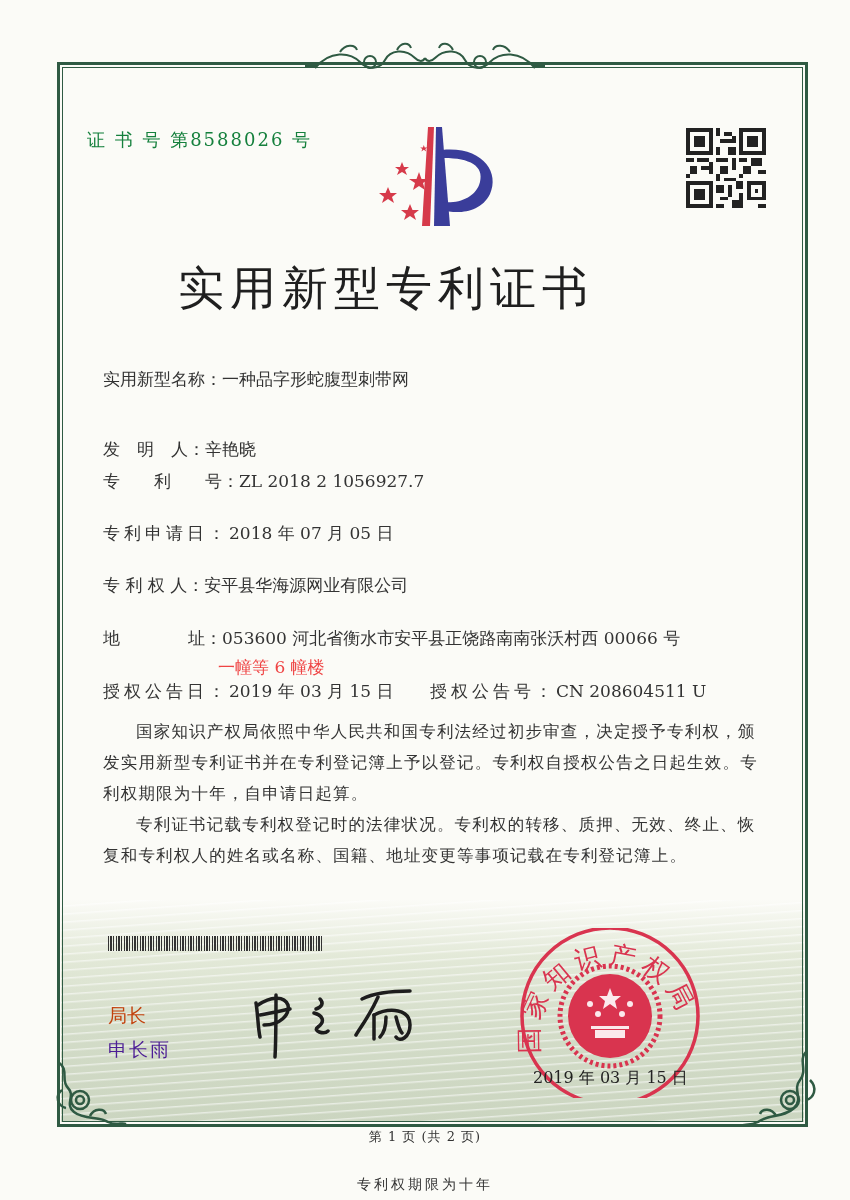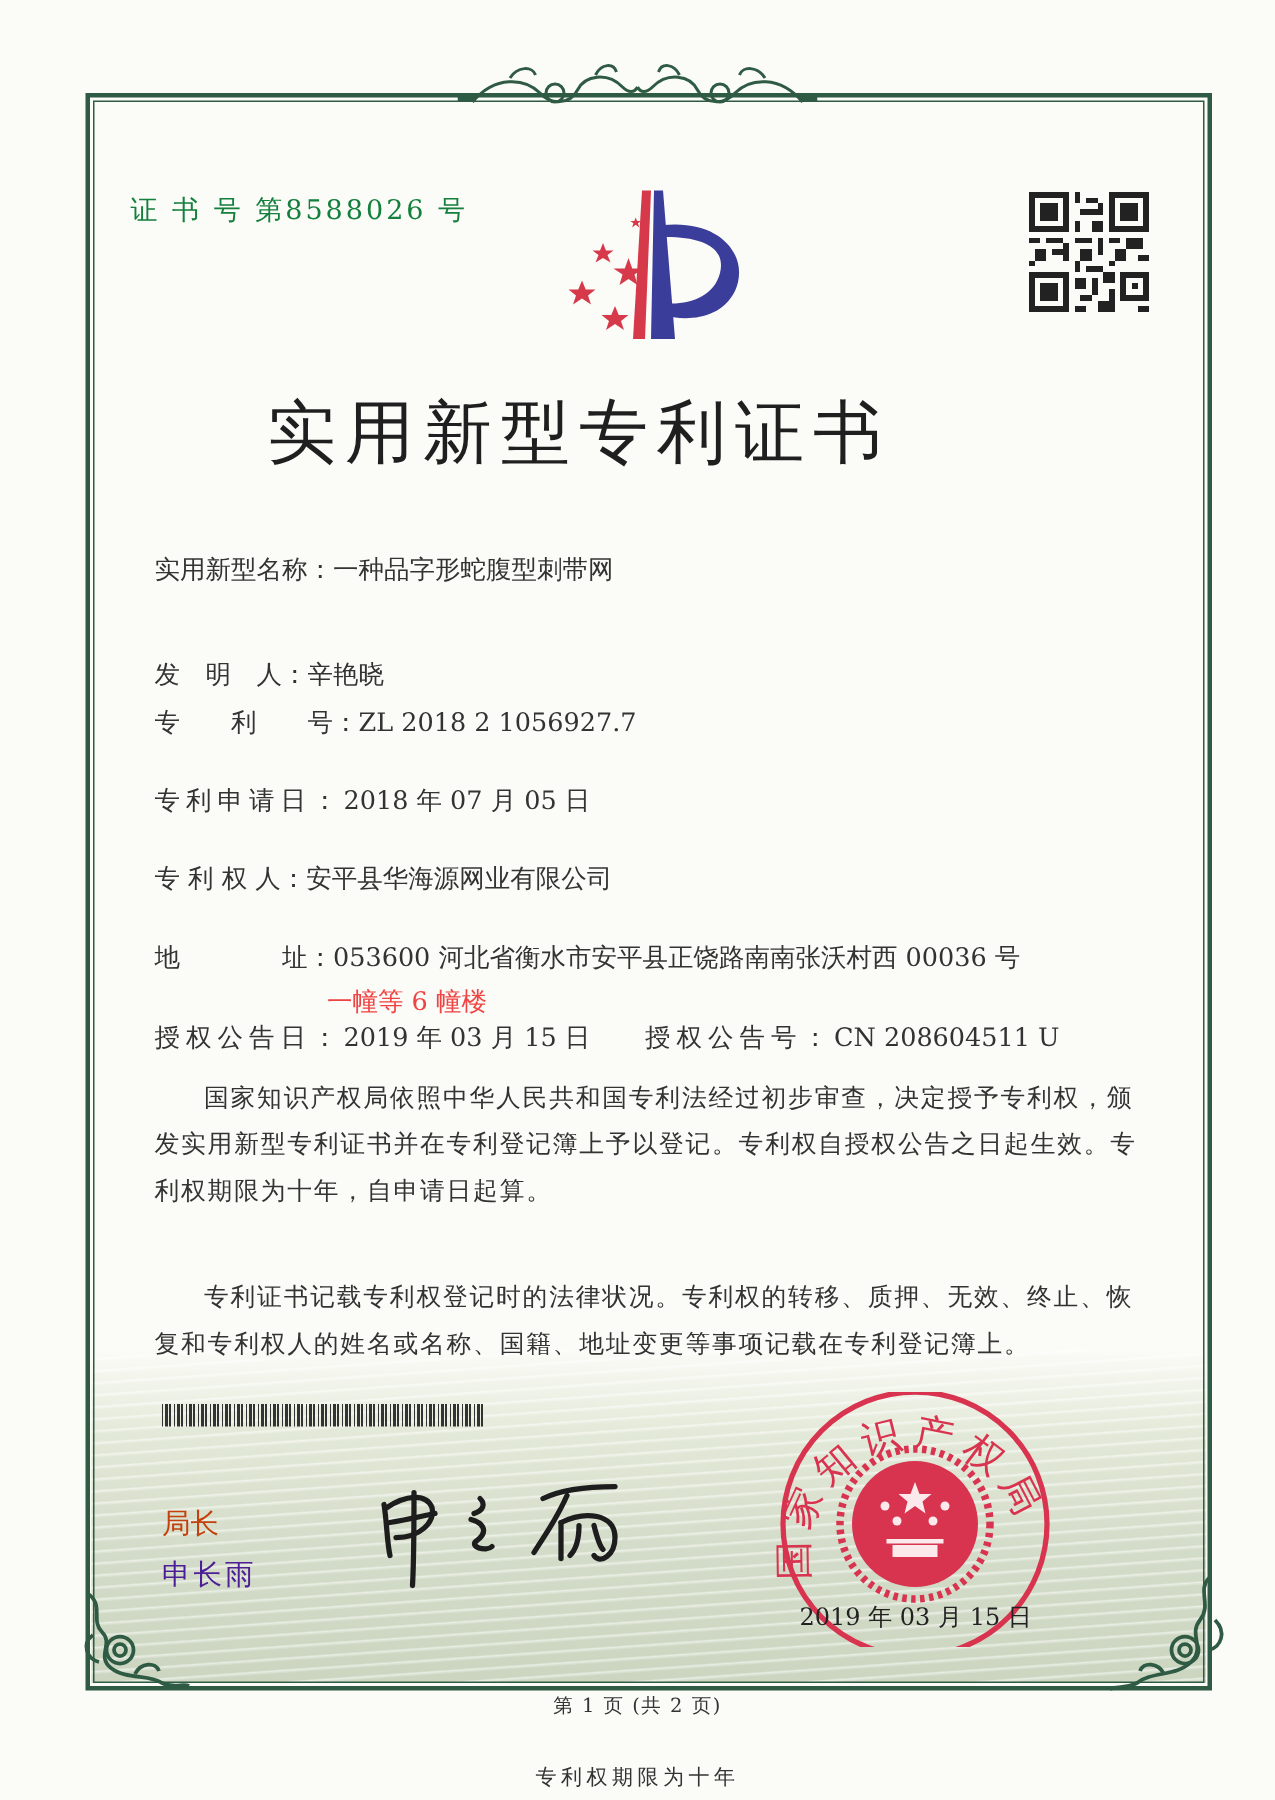--- a/index.html
+++ b/index.html
@@ -190,34 +190,34 @@
 
 <div class="field" style="top:522px;">
   <span class="lbl spaced">专利申请日：</span><span>2018 年 07 月 05 日</span>
 </div>
 
 <div class="field" style="top:574px;">
   <span class="lbl">专 利 权 人：</span><span>安平县华海源网业有限公司</span>
 </div>
 
 <div class="field" style="top:627px;">
-  <span class="lbl">地　　　　址：</span><span>053600 河北省衡水市安平县正饶路南南张沃村西 00036 号</span>
+  <span class="lbl">地　　　　址：</span><span>053600 河北省衡水市安平县正饶路南南张沃村西 00066 号</span>
 </div>
 <div class="addr-line2">一幢等 6 幢楼</div>
 
 <div class="field" style="top:680px;">
   <span class="lbl spaced">授权公告日：</span><span>2019 年 03 月 15 日</span>
 </div>
 
 <div class="field" style="top:680px; left:430px;">
   <span class="lbl spaced">授权公告号：</span><span>CN 208604511 U</span>
 </div>
 
 <div class="para" style="top:716px;">国家知识产权局依照中华人民共和国专利法经过初步审查，决定授予专利权，颁发实用新型专利证书并在专利登记簿上予以登记。专利权自授权公告之日起生效。专利权期限为十年，自申请日起算。</div>
-<div class="para" style="top:809px;margin-top:40px;">专利证书记载专利权登记时的法律状况。专利权的转移、质押、无效、终止、恢复和专利权人的姓名或名称、国籍、地址变更等事项记载在专利登记簿上。</div>
+<div class="para" style="top:809px;">专利证书记载专利权登记时的法律状况。专利权的转移、质押、无效、终止、恢复和专利权人的姓名或名称、国籍、地址变更等事项记载在专利登记簿上。</div>
 
 <div class="barcode"></div>
 
 <div class="role">局长</div>
 <div class="person">申长雨</div>
 <div class="signature">
   <svg width="180" height="75" viewBox="0 0 180 75">
     <g fill="none" stroke="#1d1d1d" stroke-width="3.5" stroke-linecap="round">
       <path d="M6 18 C8 30,8 44,10 52"></path>
       <path d="M8 20 C20 12,34 10,38 20 C40 30,30 40,14 40"></path>

